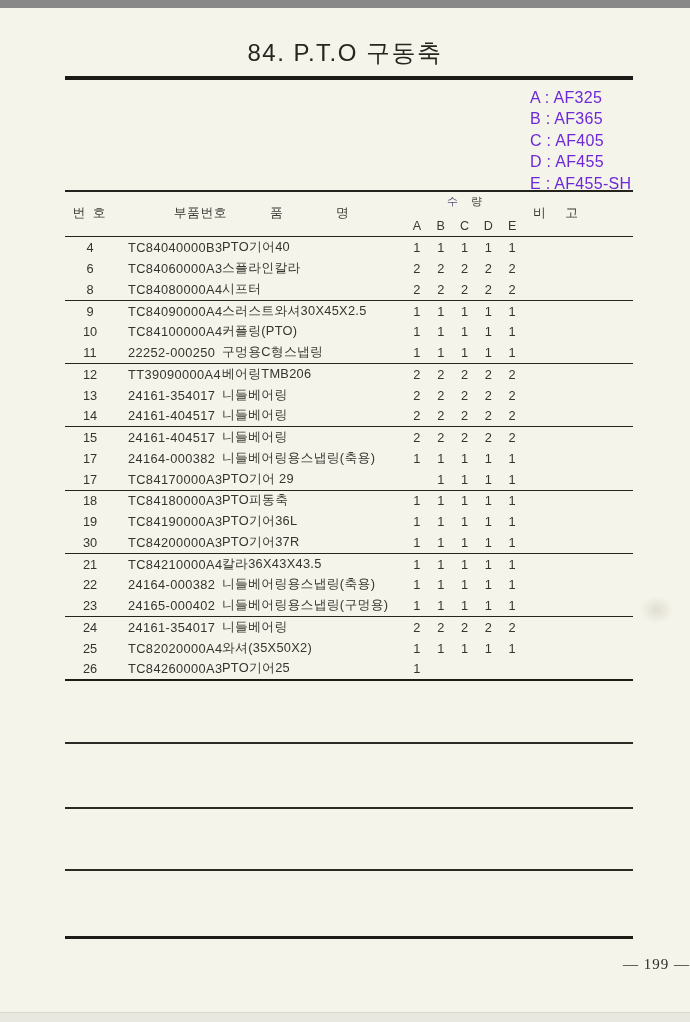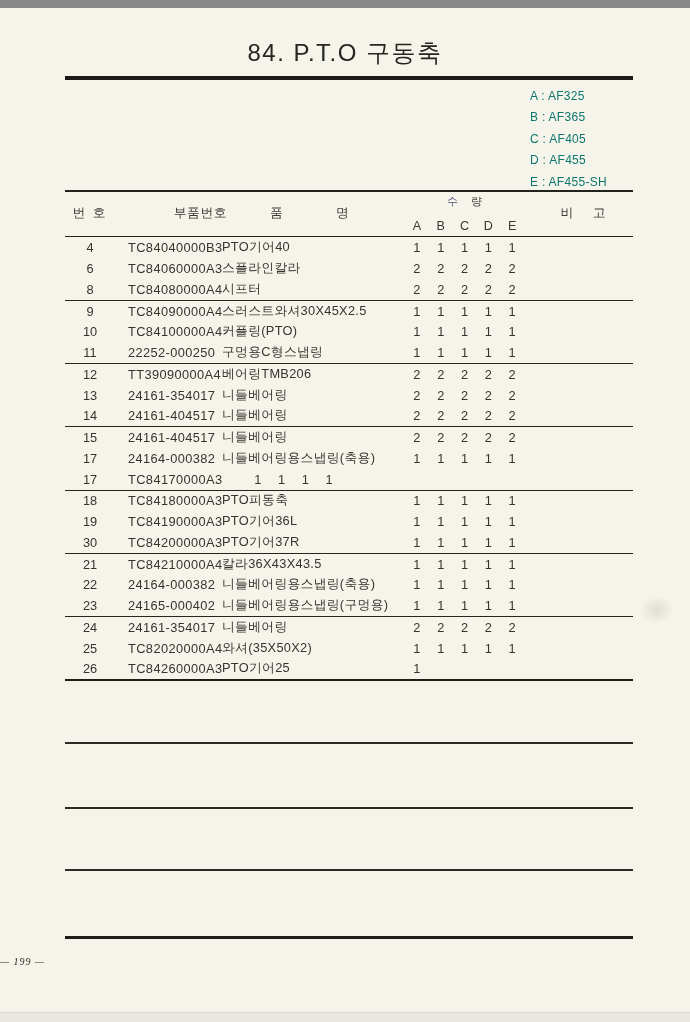--- a/index.html
+++ b/index.html
@@ -9,54 +9,54 @@
     font-family:"Liberation Sans", sans-serif;color:#35342f;
   }
   
   .title{
     position:absolute;top:29px;left:0;width:100%;text-align:center;
     font-size:24px;letter-spacing:1.5px;color:#262520;font-weight:500;
   }
   .title-rule{position:absolute;top:68px;left:65px;width:568px;height:3.5px;background:#1b1a16;}
   
   .legend{position:absolute;top:81px;left:530px;}
-  .legend-item{height:21.4px;font-size:12px;letter-spacing:.3px;color:#0f766e;white-space:nowrap;}
+  .legend-item{height:21.4px;font-size:16px;letter-spacing:.3px;color:#6d28d9;white-space:nowrap;}
   
   .thead{
     position:absolute;top:182px;left:65px;width:568px;height:44px;
     border-top:2px solid #23221d;border-bottom:1.6px solid #23221d;
     font-size:12.8px;color:#393833;
   }
   .h-no{position:absolute;left:0;top:13px;width:50px;text-align:center;letter-spacing:2px;}
   .h-part{position:absolute;left:52px;top:13px;width:110px;text-align:right;letter-spacing:.5px;}
   .h-name1{position:absolute;left:205px;top:13px;}
   .h-name2{position:absolute;left:271px;top:13px;}
   .h-qty{position:absolute;left:340px;top:2px;width:119px;text-align:center;font-size:11px;}
   .h-qty .q-first{color:#56507a;margin-right:13px;}
   .h-qty .q-second{color:#46443e;}
   .h-qtycols{position:absolute;left:340px;bottom:3px;width:119px;display:flex;}
   .h-qtycols span{width:23.8px;text-align:center;font-size:12.6px;}
-  .h-remarks{position:absolute;left:468px;top:13px;width:100px;text-align:center;word-spacing:16px;}
+  .h-remarks{position:absolute;left:468px;top:13px;width:100px;text-align:left;word-spacing:16px;}
   
   .tbody{position:absolute;top:229.5px;left:65px;width:568px;font-size:12.8px;}
   .tgroup{border-bottom:1.6px solid #26251f;}
   .tgroup:last-child{border-bottom:2.6px solid #1d1c17;}
   .trow{display:flex;align-items:center;height:20.75px;white-space:nowrap;}
   .c-no{width:50px;text-align:center;}
   .c-part{width:107px;padding-left:13px;box-sizing:border-box;letter-spacing:.4px;}
   .c-name{width:183px;letter-spacing:.3px;overflow:visible;}
   .c-qty{width:23.8px;text-align:center;}
   .c-remarks{flex:1;}
   
   .rule{position:absolute;left:65px;width:568px;height:1.6px;background:#2b2a24;}
   .rule.thick{height:2.8px;background:#1d1c17;}
   
   .pagenum{
-    position:absolute;top:948px;left:0;width:100%;text-align:left;
-    font-family:"Liberation Serif", serif;font-size:10px;color:#2c2b27;letter-spacing:1px;font-style:italic;
+    position:absolute;top:948px;left:0;width:100%;text-align:right;
+    font-family:"Liberation Serif", serif;font-size:15px;color:#2c2b27;letter-spacing:1px;
   }
   
   .bottom-band{
     position:absolute;left:0;top:1004px;width:100%;height:18px;
     background:#e9e8e0;border-top:1px solid #dbdad1;
   }
   .smudge{
     position:absolute;left:640px;top:588px;width:34px;height:28px;border-radius:50%;
     background:radial-gradient(ellipse at center, rgba(150,145,122,.22), rgba(150,145,122,0) 70%);
   }
@@ -218,20 +218,21 @@
           <span class="c-qty">1</span>
           <span class="c-qty">1</span>
           <span class="c-qty">1</span>
           <span class="c-qty">1</span>
           <span class="c-qty">1</span>
           <span class="c-remarks"></span>
         </div>
         <div class="trow">
           <span class="c-no">17</span>
           <span class="c-part">TC84170000A3</span>
+          <span class="c-name">PTO기어 29</span>
           <span class="c-qty"></span>
           <span class="c-qty">1</span>
           <span class="c-qty">1</span>
           <span class="c-qty">1</span>
           <span class="c-qty">1</span>
           <span class="c-remarks"></span>
         </div>
       </div>
       <div class="tgroup">
         <div class="trow">

